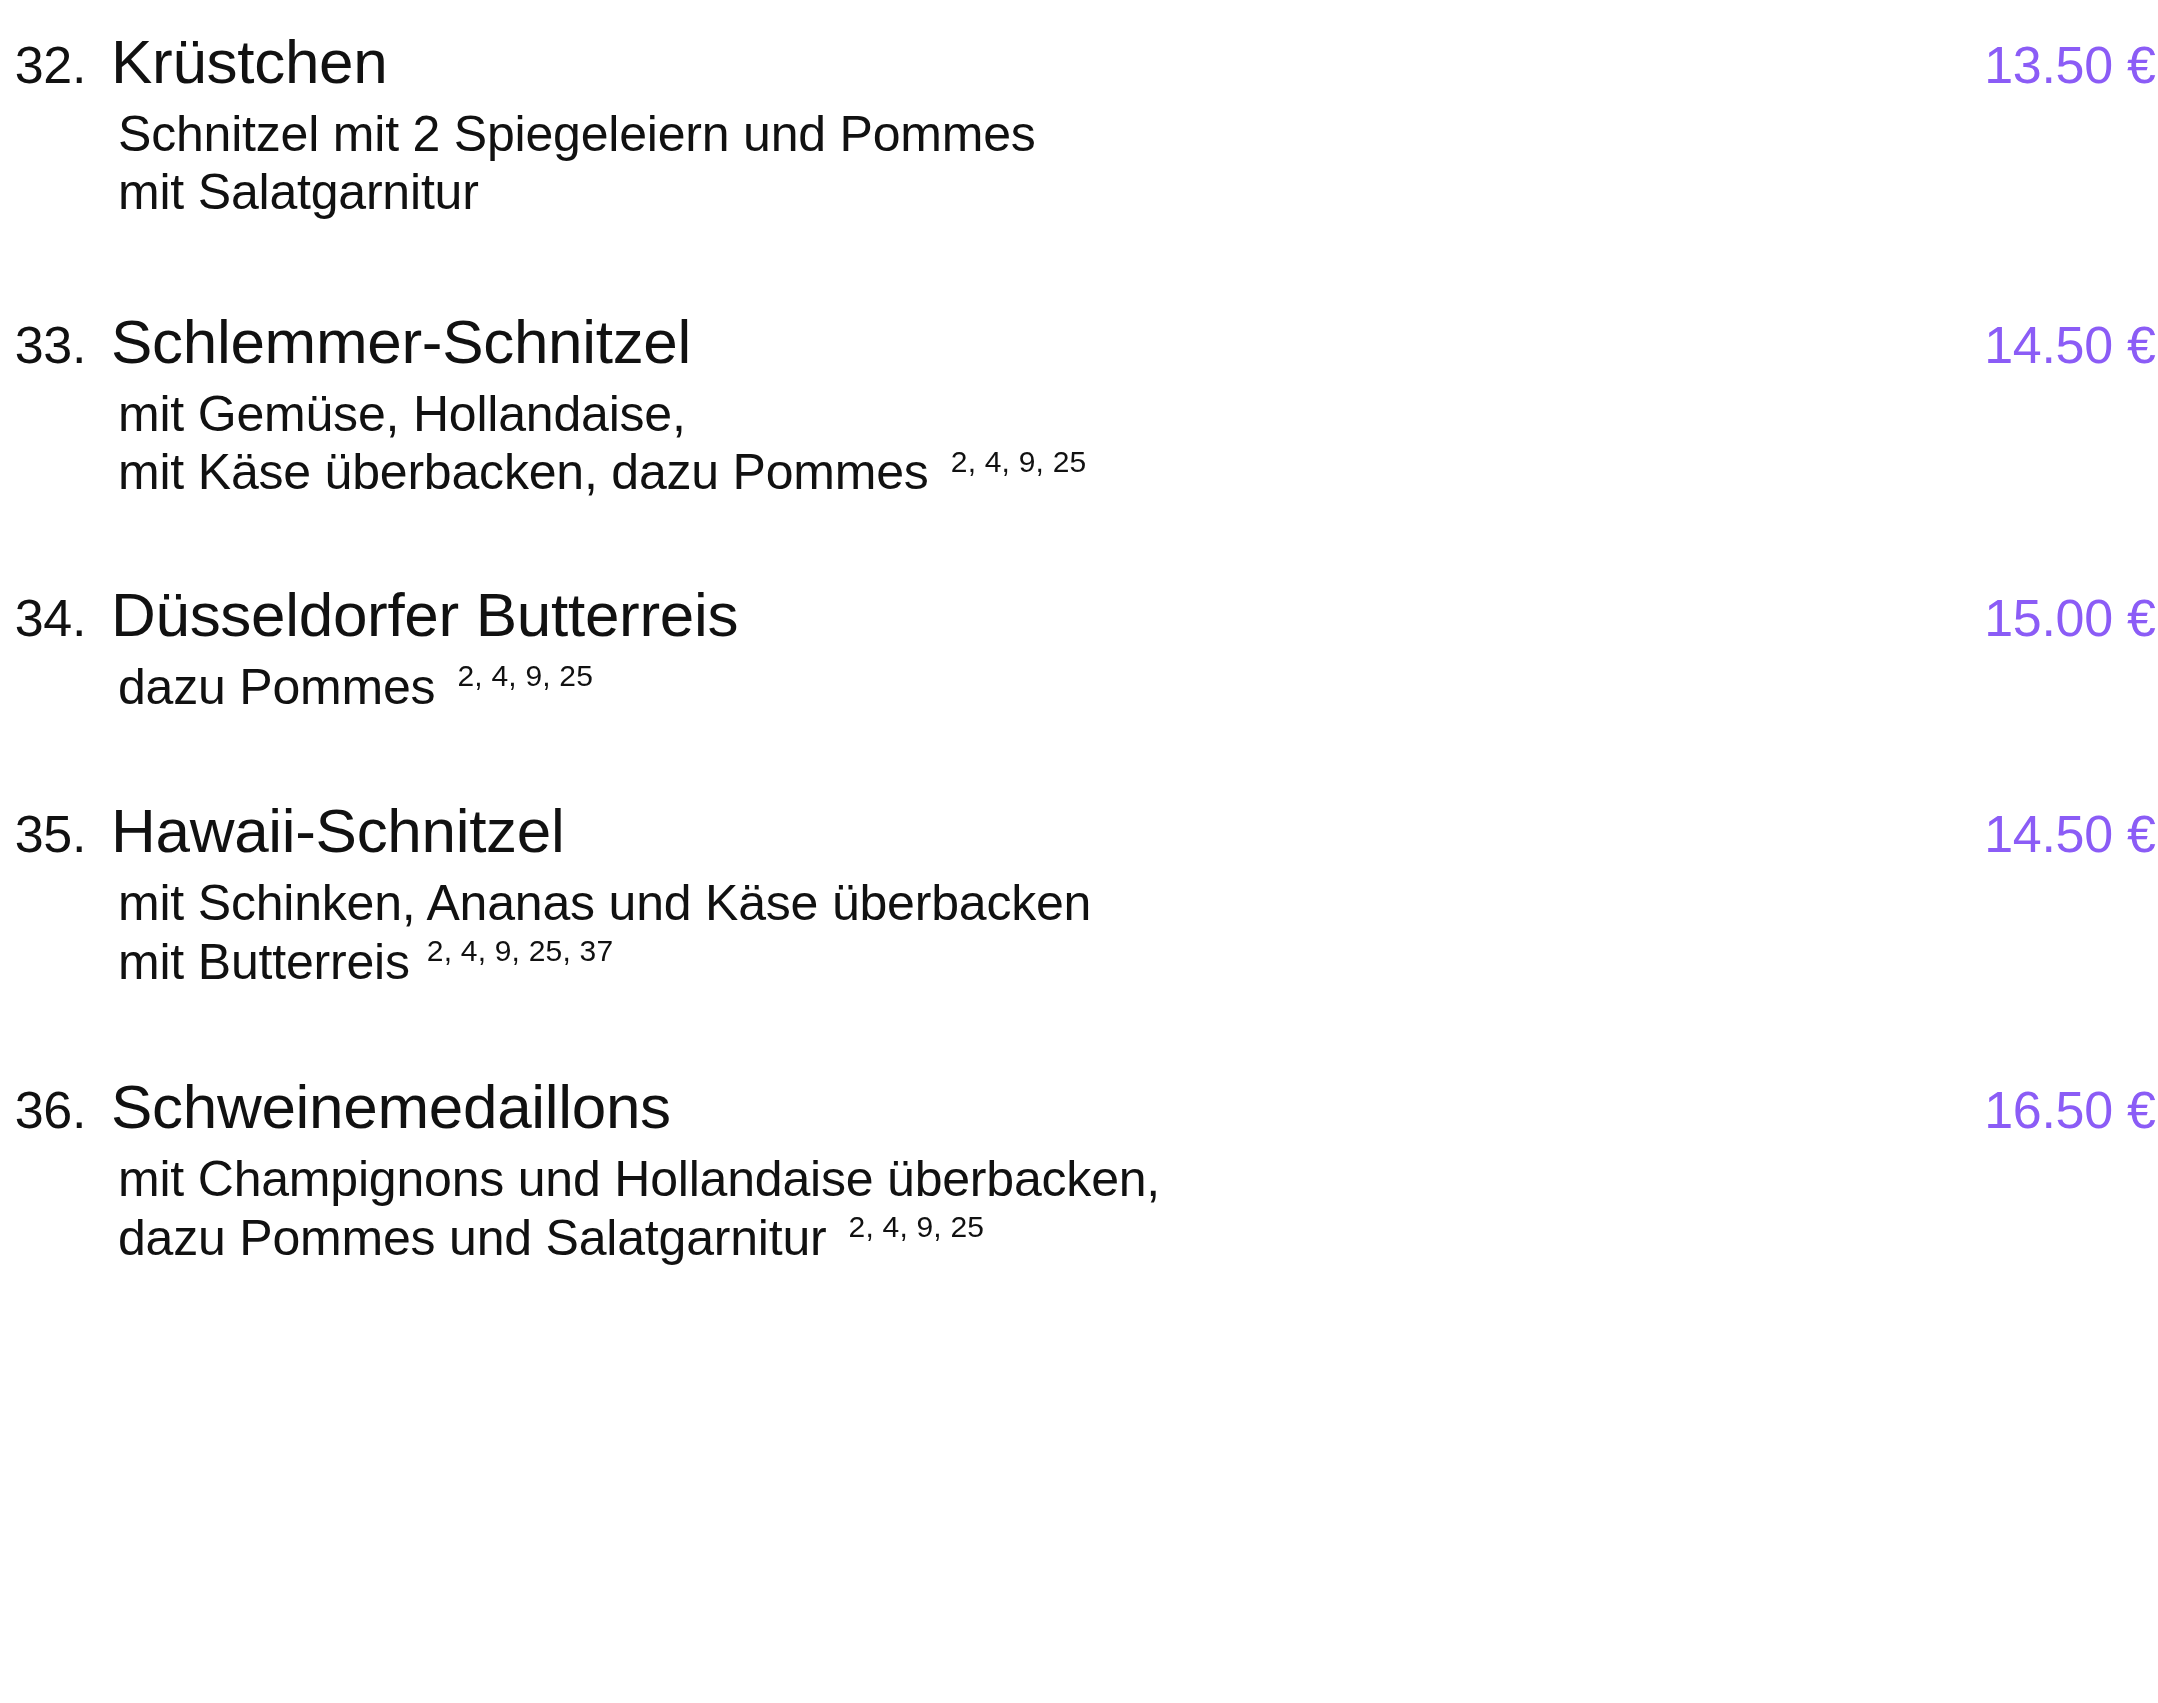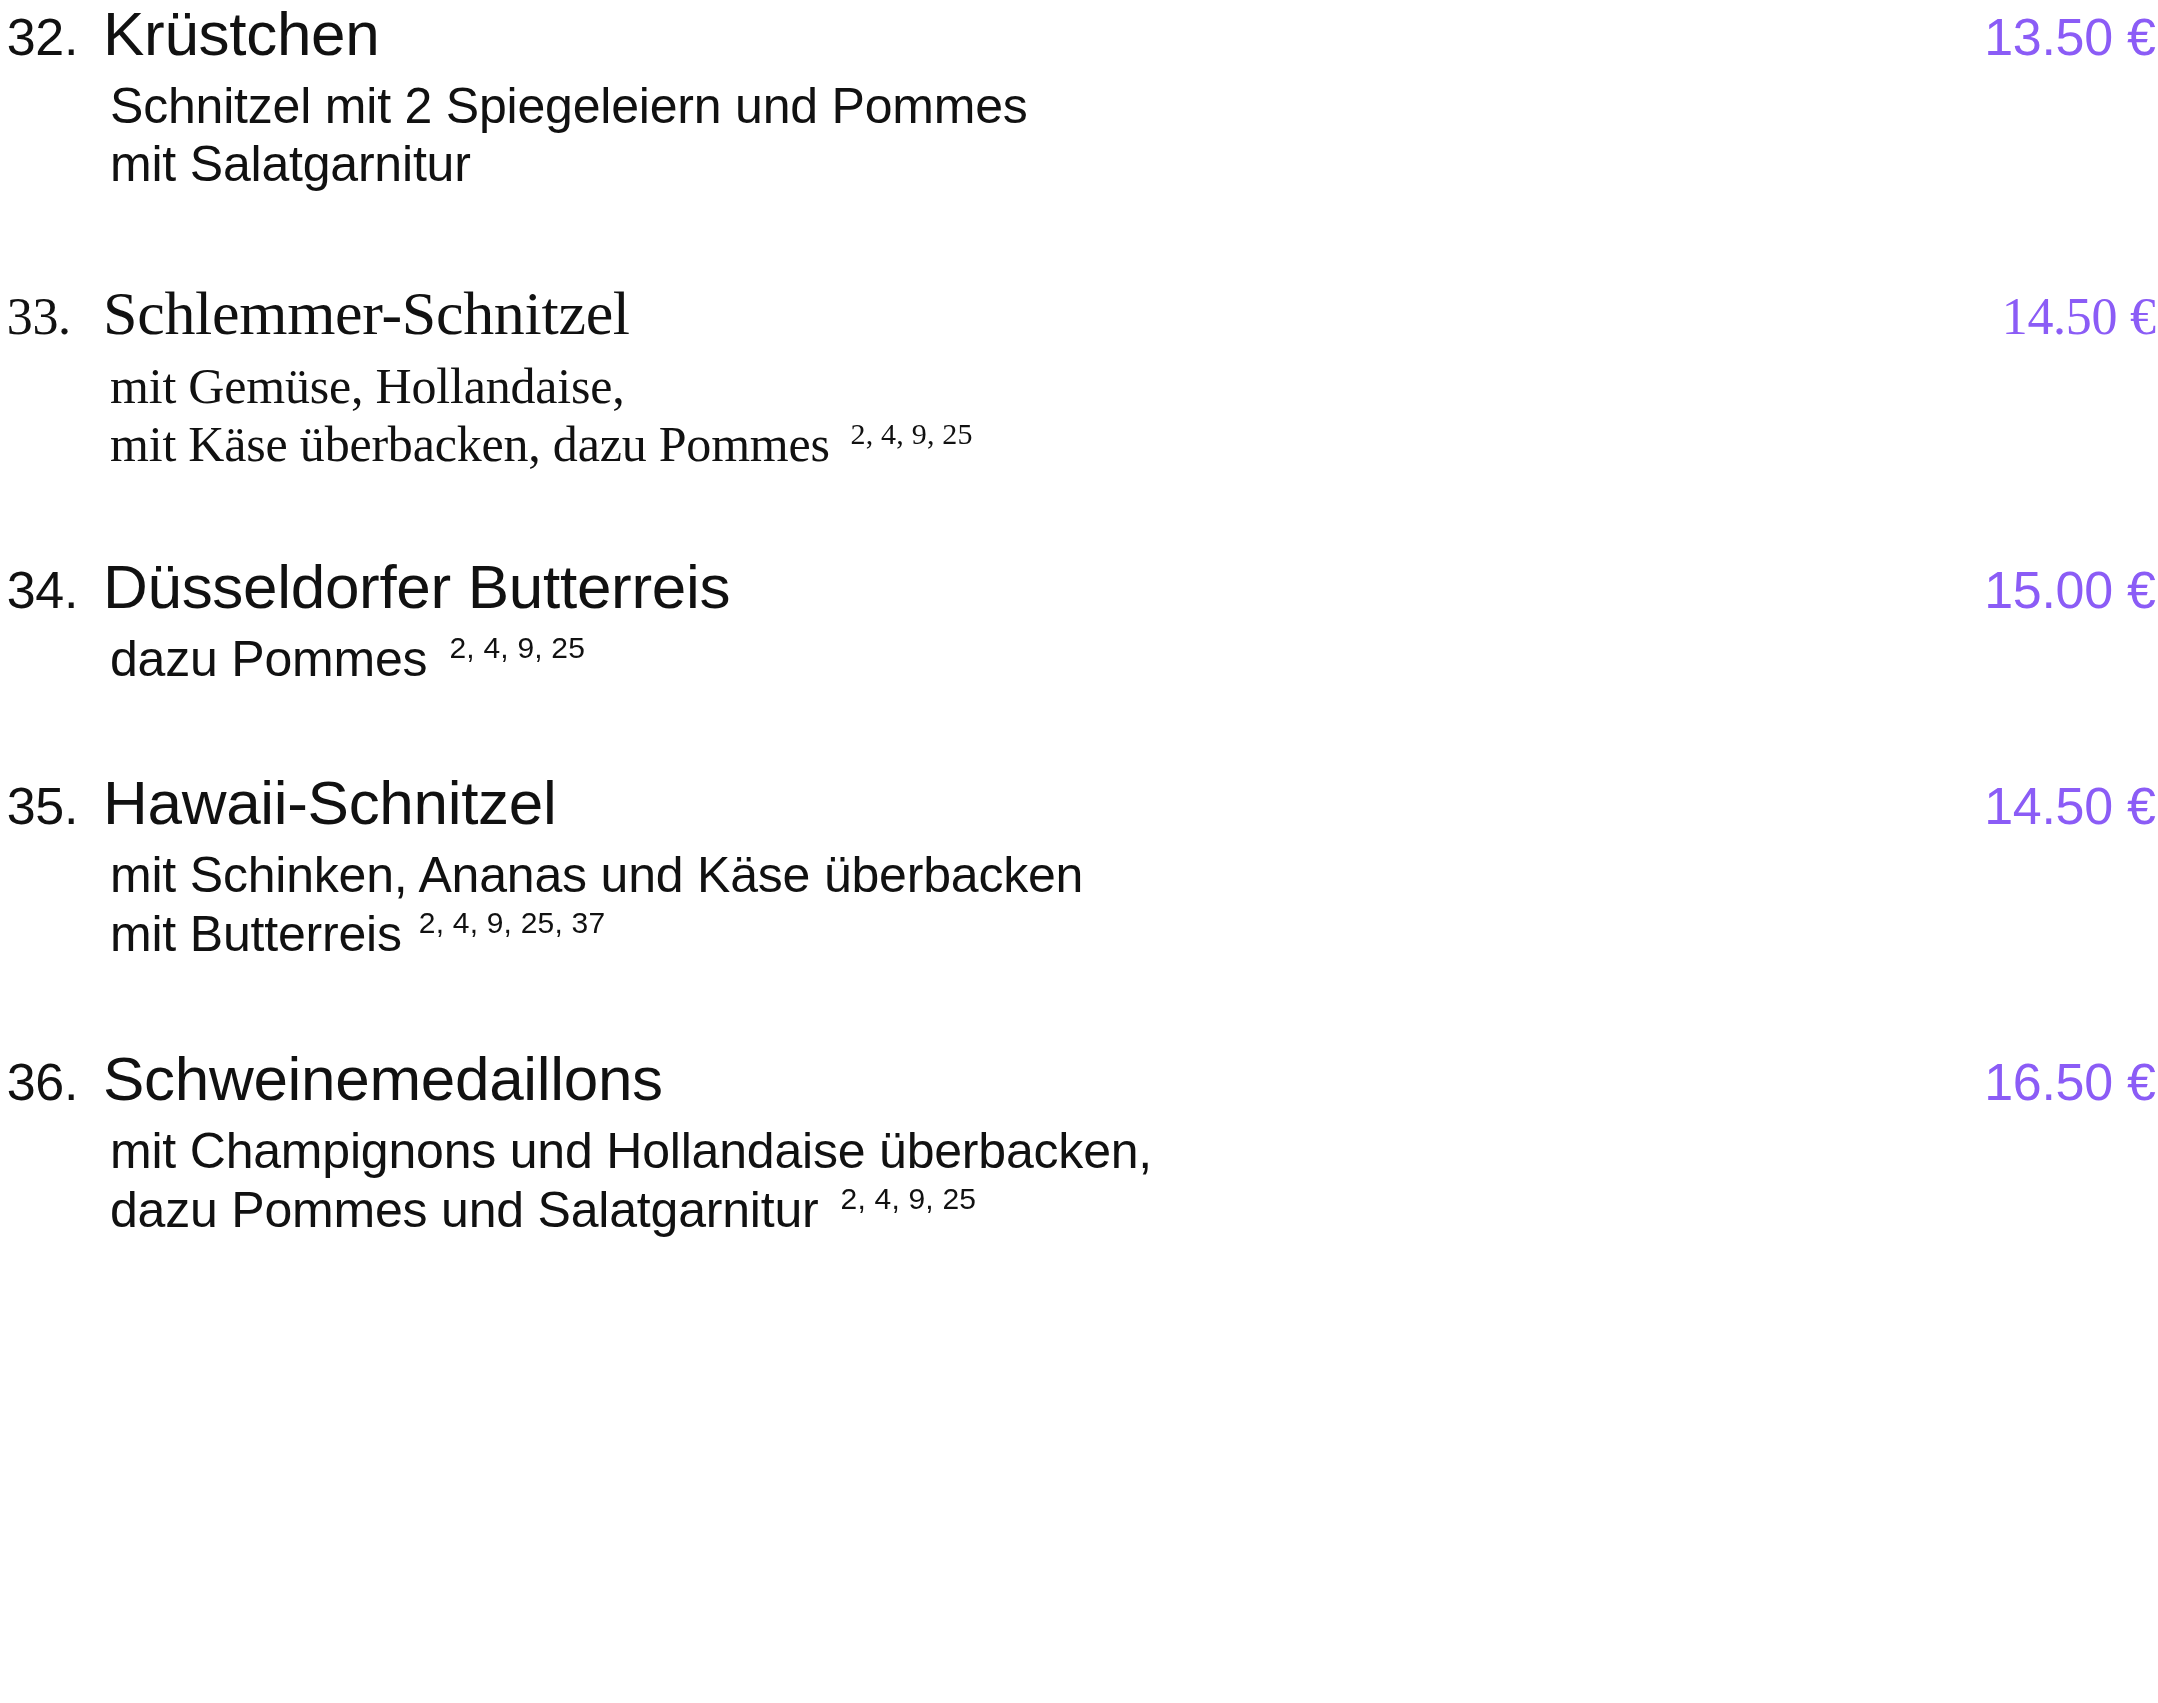--- a/index.html
+++ b/index.html
@@ -11,21 +11,22 @@
     width: 2159px;
     height: 1703px;
     font-family: "Liberation Sans", sans-serif;
     color: #111111;
     -webkit-font-smoothing: antialiased;
   }
 
   .menu {
     box-sizing: border-box;
     width: 2159px;
-    padding: 0px 0 0 0;
+    padding: 0px 0 0 8px;
+    margin-top: 28px;
   }
 
   .menu-item {
     position: relative;
     display: block;
     padding: 0 0 0 0;
     margin: 0 0 81px 0;
   }
 
   .item-headrow {
@@ -85,21 +86,21 @@
     margin-left: 8.4px;
     color: #111111;
   }
 
   .allergens.tight {
     margin-left: 3.4px;
   }
 
   
   .menu-item.gap-a { margin-bottom: 88px; }
-  .menu-item.gap-b { margin-bottom: 81px; font-family: Liberation Serif, serif; }
+  .menu-item.gap-b { margin-bottom: 81px; }
   .menu-item.gap-c { margin-bottom: 83px; }
   .menu-item.gap-d { margin-bottom: 84px; }
   .menu-item.gap-e { margin-bottom: 0; }
 
   .top-pad { height: 1.7px; }
 </style>
 </head>
 <body>
 
 <div class="top-pad"></div>

